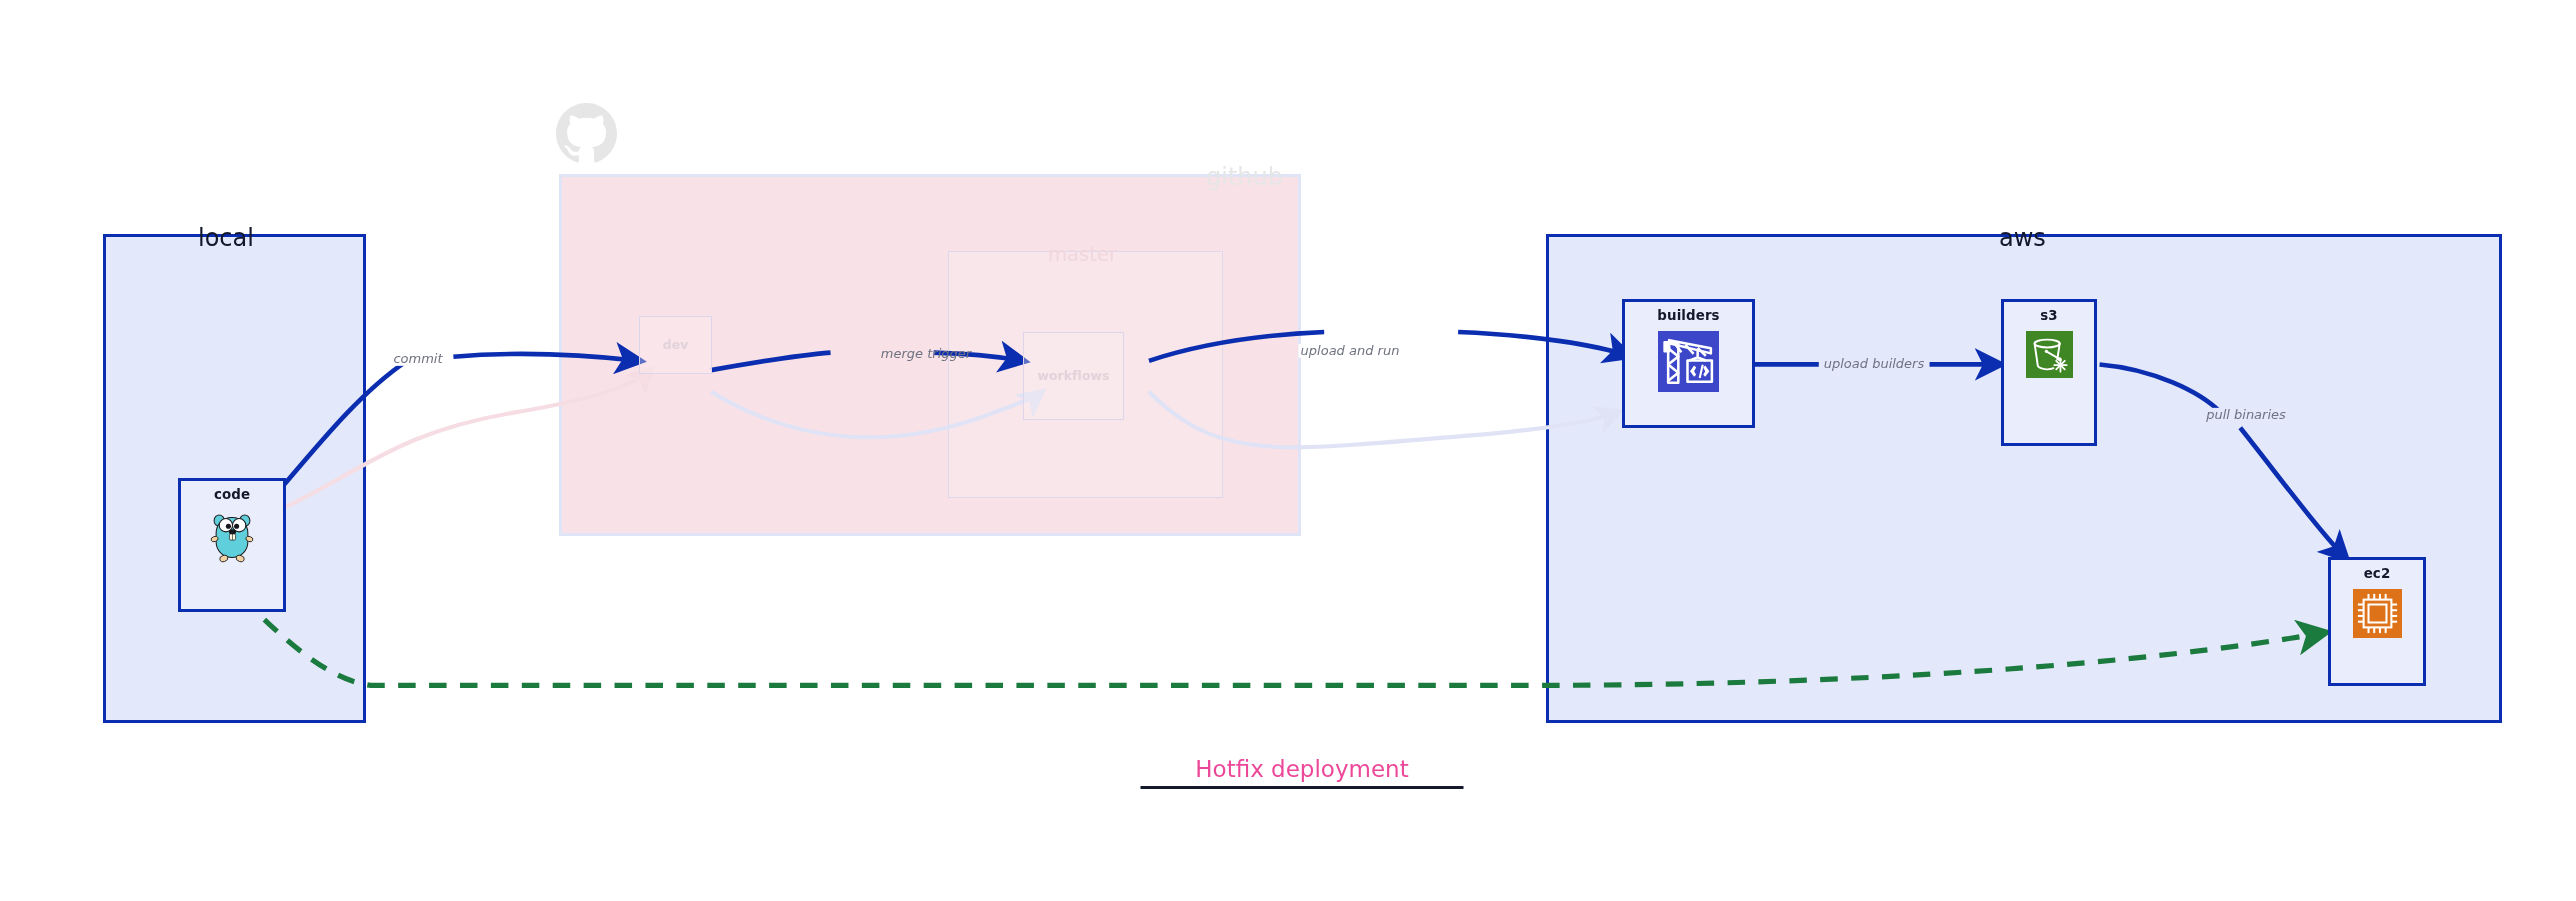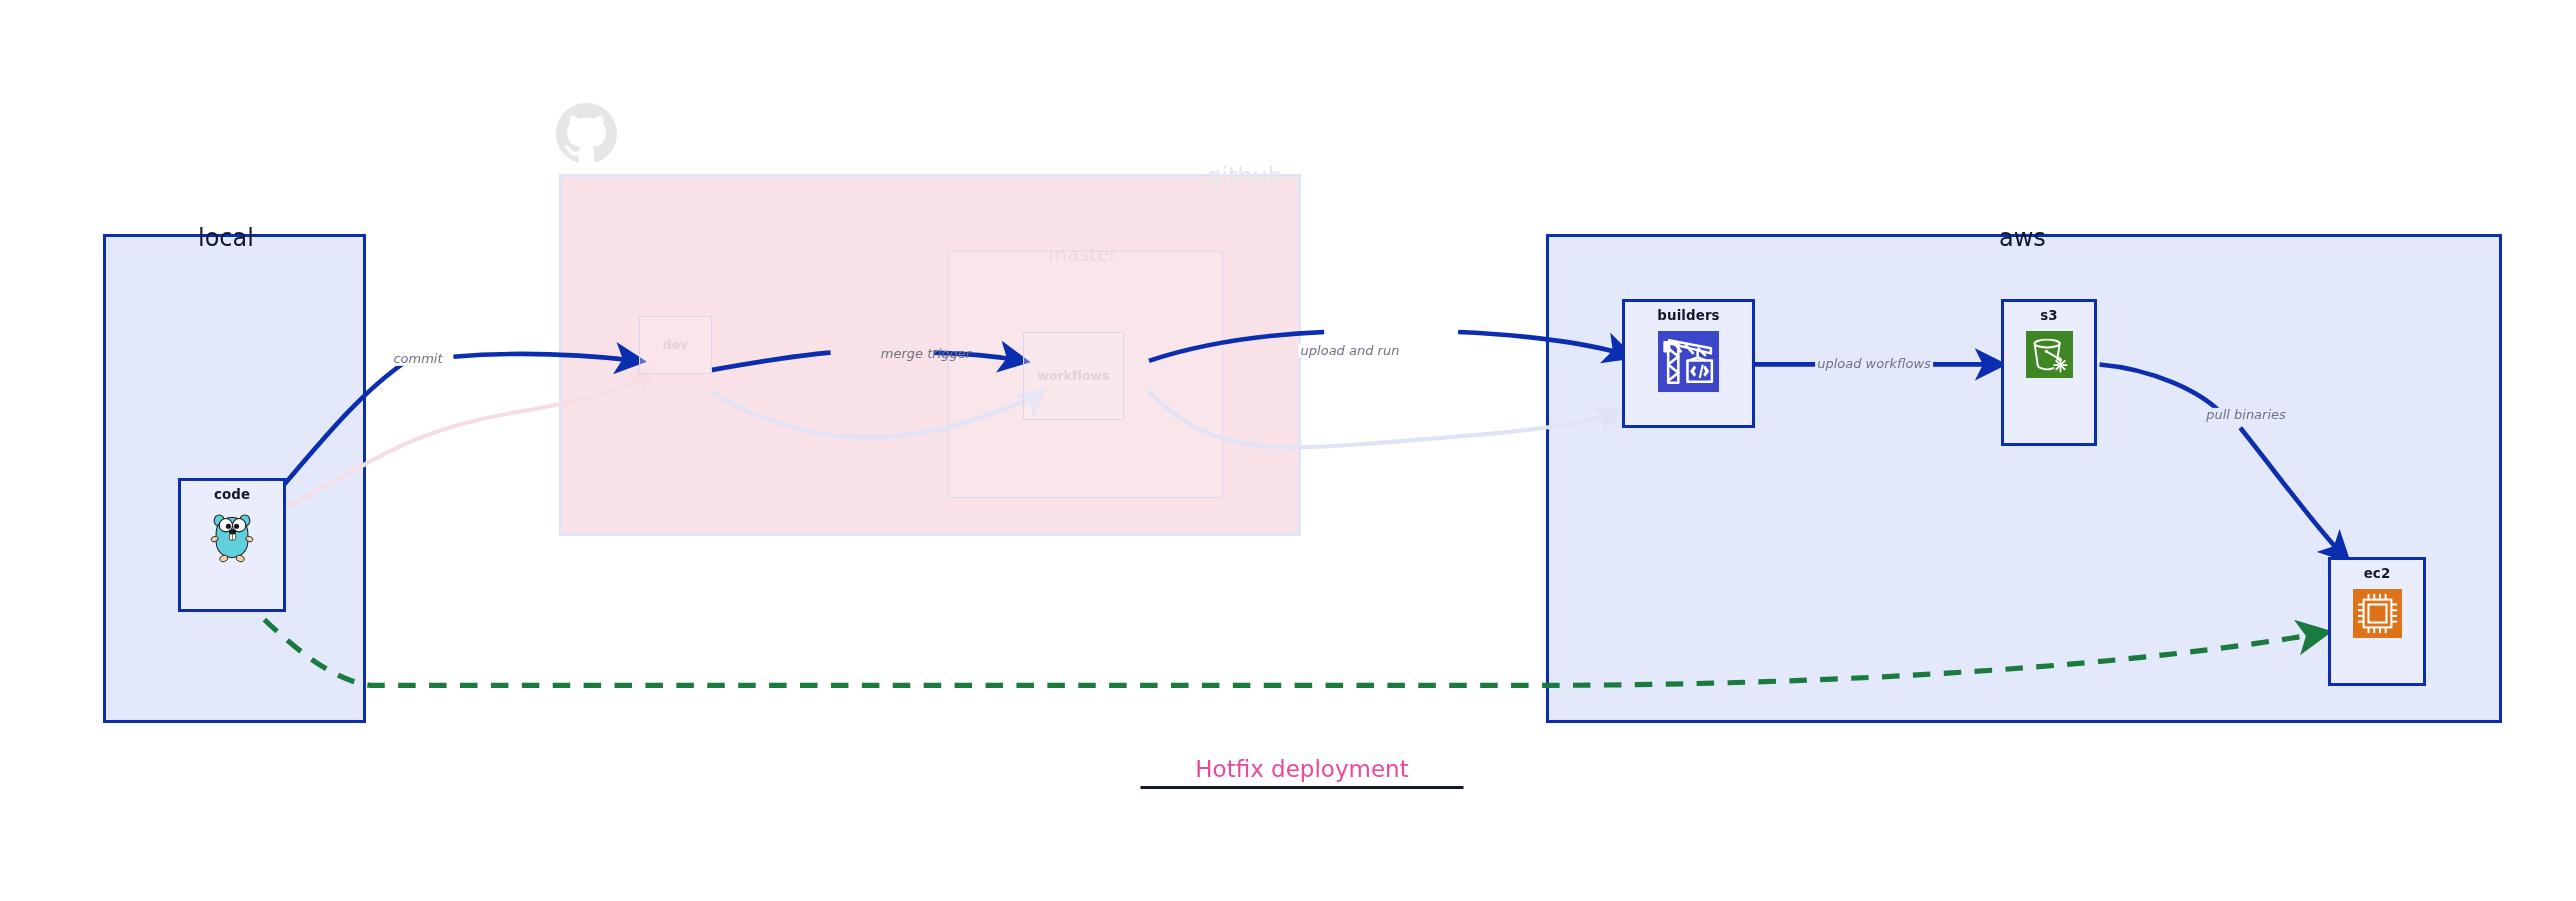--- a/index.html
+++ b/index.html
@@ -301,20 +301,20 @@
           <line x1="94" y1="66" x2="108" y2="66"></line>
           <line x1="94" y1="80" x2="108" y2="80"></line>
         </g>
       </svg>
     </div>
   </div>
 
   <div class="edge-label" style="left:418px; top:343px;margin-top:16px;">commit</div>
   <div class="edge-label on-pink" style="left:882px; top:354px;">merge trigger</div>
   <div class="edge-label" style="left:1350px; top:351px;">upload and run</div>
-  <div class="edge-label" style="left:1874px; top:364px; background:#e3e8fb;">upload workflows</div>
+  <div class="edge-label" style="left:1874px; top:364px; background:#e3e8fb;">upload builders</div>
   <div class="edge-label" style="left:2246px; top:415px; background:#e3e8fb;">pull binaries</div>
 
   <div class="caption" style="left:1302px; top:758px;">Hotfix deployment</div>
   <div class="caption-underline" style="left:1302px; top:786px; width:323px;"></div>
 
 </div>
 
 
 </body></html>

